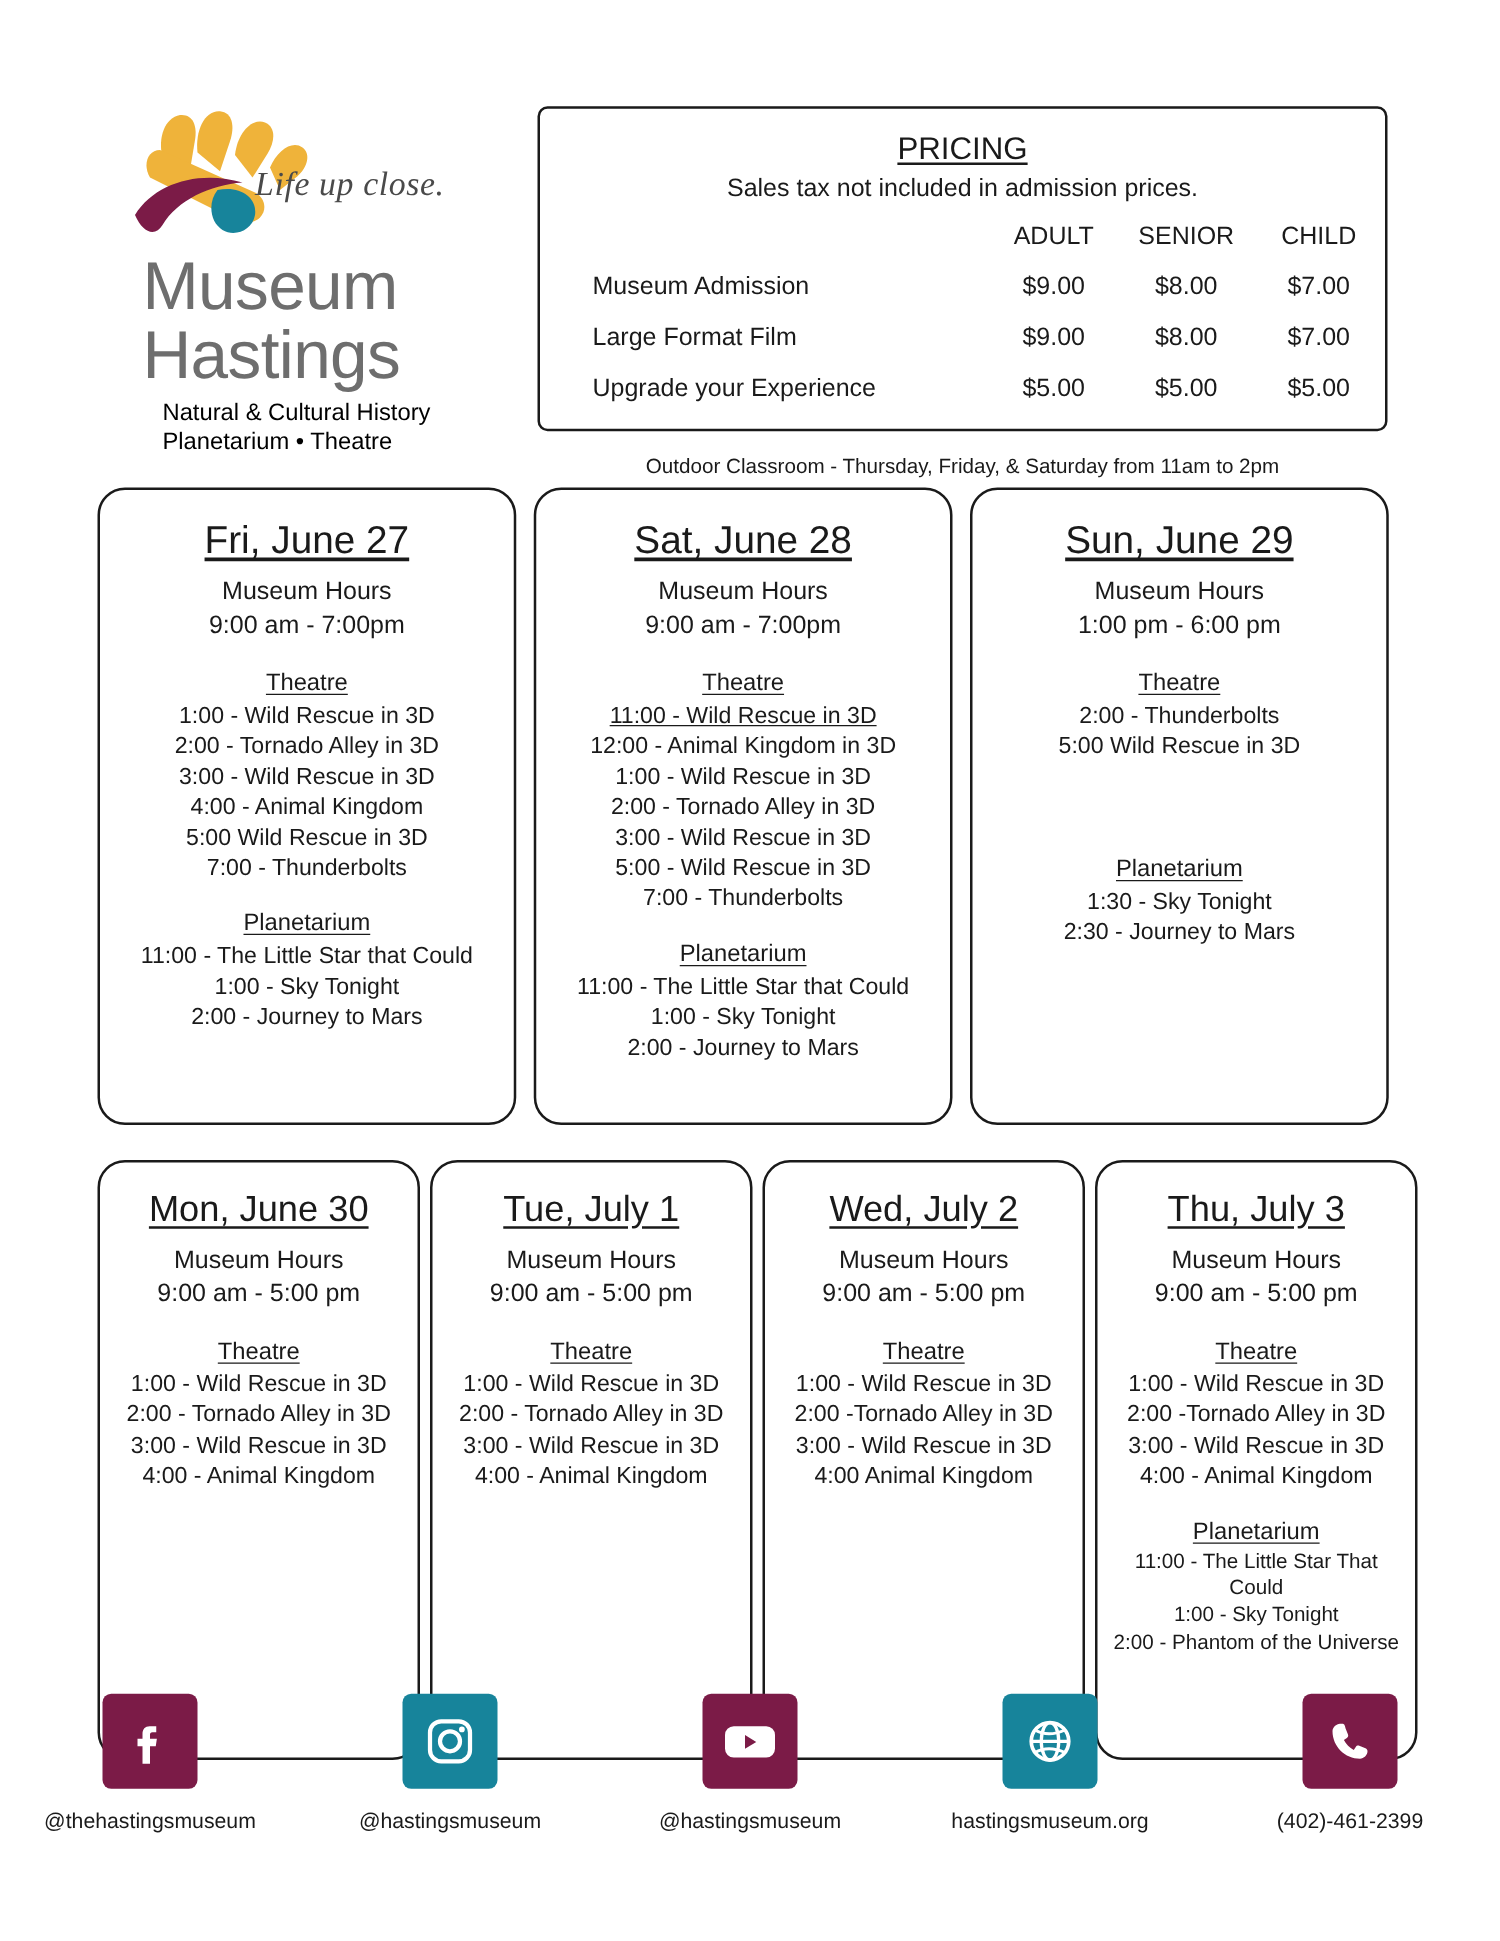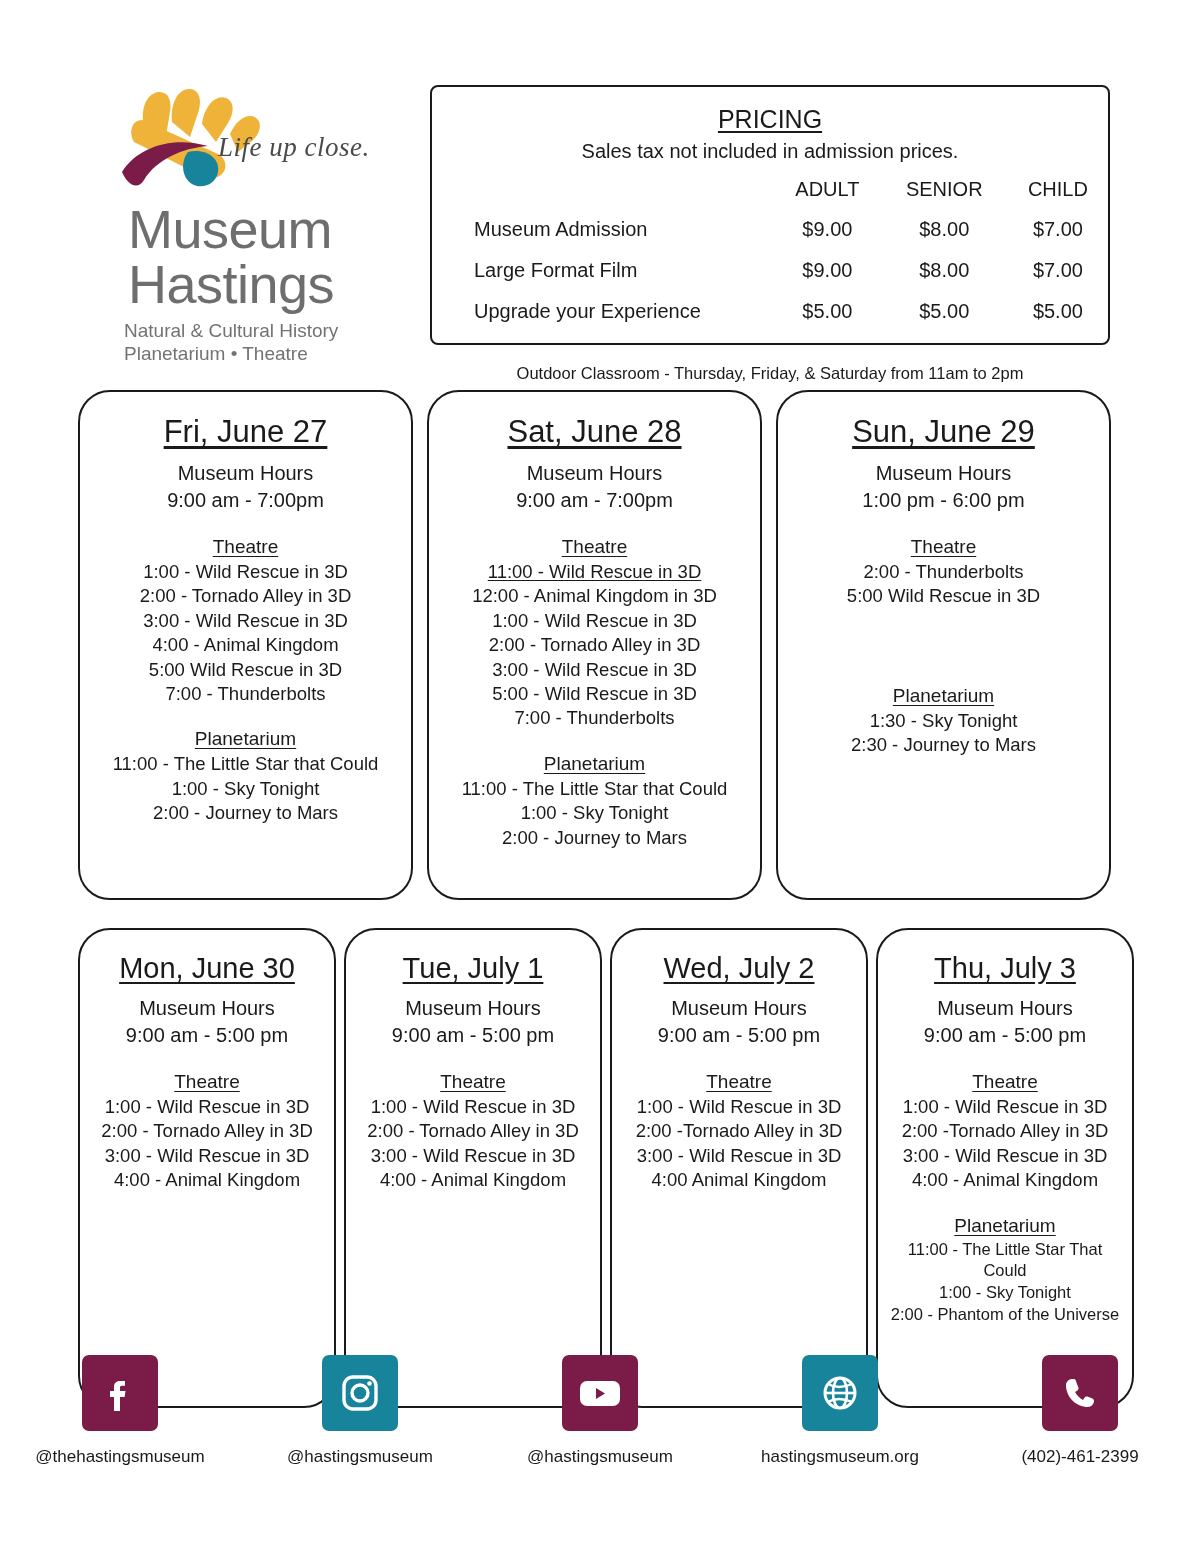--- a/index.html
+++ b/index.html
@@ -20,21 +20,21 @@
   .header {
     position: absolute;
     top: 70px;
     left: 0;
     width: 1200px;
     height: 300px;
   }
 
   .logo-block {
     position: absolute;
-    left: 110px;
+    left: 96px;
     top: 10px;
     width: 300px;
   }
   .logo-mark {
     position: relative;
     width: 290px;
     height: 120px;
   }
   .tagline {
     position: absolute;
@@ -49,25 +49,25 @@
   .logo-name {
     font-size: 54px;
     line-height: 0.95;
     color: #6e6e6e;
     font-weight: normal;
     letter-spacing: -0.5px;
     margin-left: 18px;
     margin-top: 4px;
   }
   .logo-sub {
-    margin-left: 14px;
+    margin-left: 34px;
     margin-top: 8px;
     font-size: 19px;
     line-height: 1.25;
-    color: #737373;
+    color: #000000;
   }
 
   
   .pricing-box {
     position: absolute;
     left: 430px;
     top: 15px;
     width: 680px;
     height: 260px;
     border: 2px solid #1a1a1a;
@@ -92,21 +92,21 @@
     margin-top: 14px;
     font-size: 20px;
   }
   .pricing-table th {
     font-weight: normal;
     font-size: 20px;
     padding-bottom: 8px;
     text-align: center;
   }
   .pricing-table td {
-    padding: 9px 0;
+    padding: 9px 16px;
     text-align: center;
   }
   .pricing-table td.rowlabel {
     text-align: left;
     padding-left: 42px;
     width: 300px;
   }
   .outdoor-note {
     position: absolute;
     left: 430px;
@@ -119,21 +119,21 @@
   
   .cards-row {
     position: absolute;
     display: flex;
   }
   .row1 { top: 390px; left: 78px; }
   .row2 { top: 928px; left: 78px; }
 
   .card {
     border: 2px solid #1a1a1a;
-    border-radius: 32px;
+    border-radius: 22px;
     box-sizing: border-box;
     padding: 22px 10px 10px 10px;
     text-align: center;
   }
   .row1 .card { width: 335px; height: 510px; margin-right: 14px; }
   .row2 .card { width: 258px; height: 480px; margin-right: 8px; }
   .row1 .card:last-child, .row2 .card:last-child { margin-right: 0; }
 
   .day-title {
     font-size: 31px;

